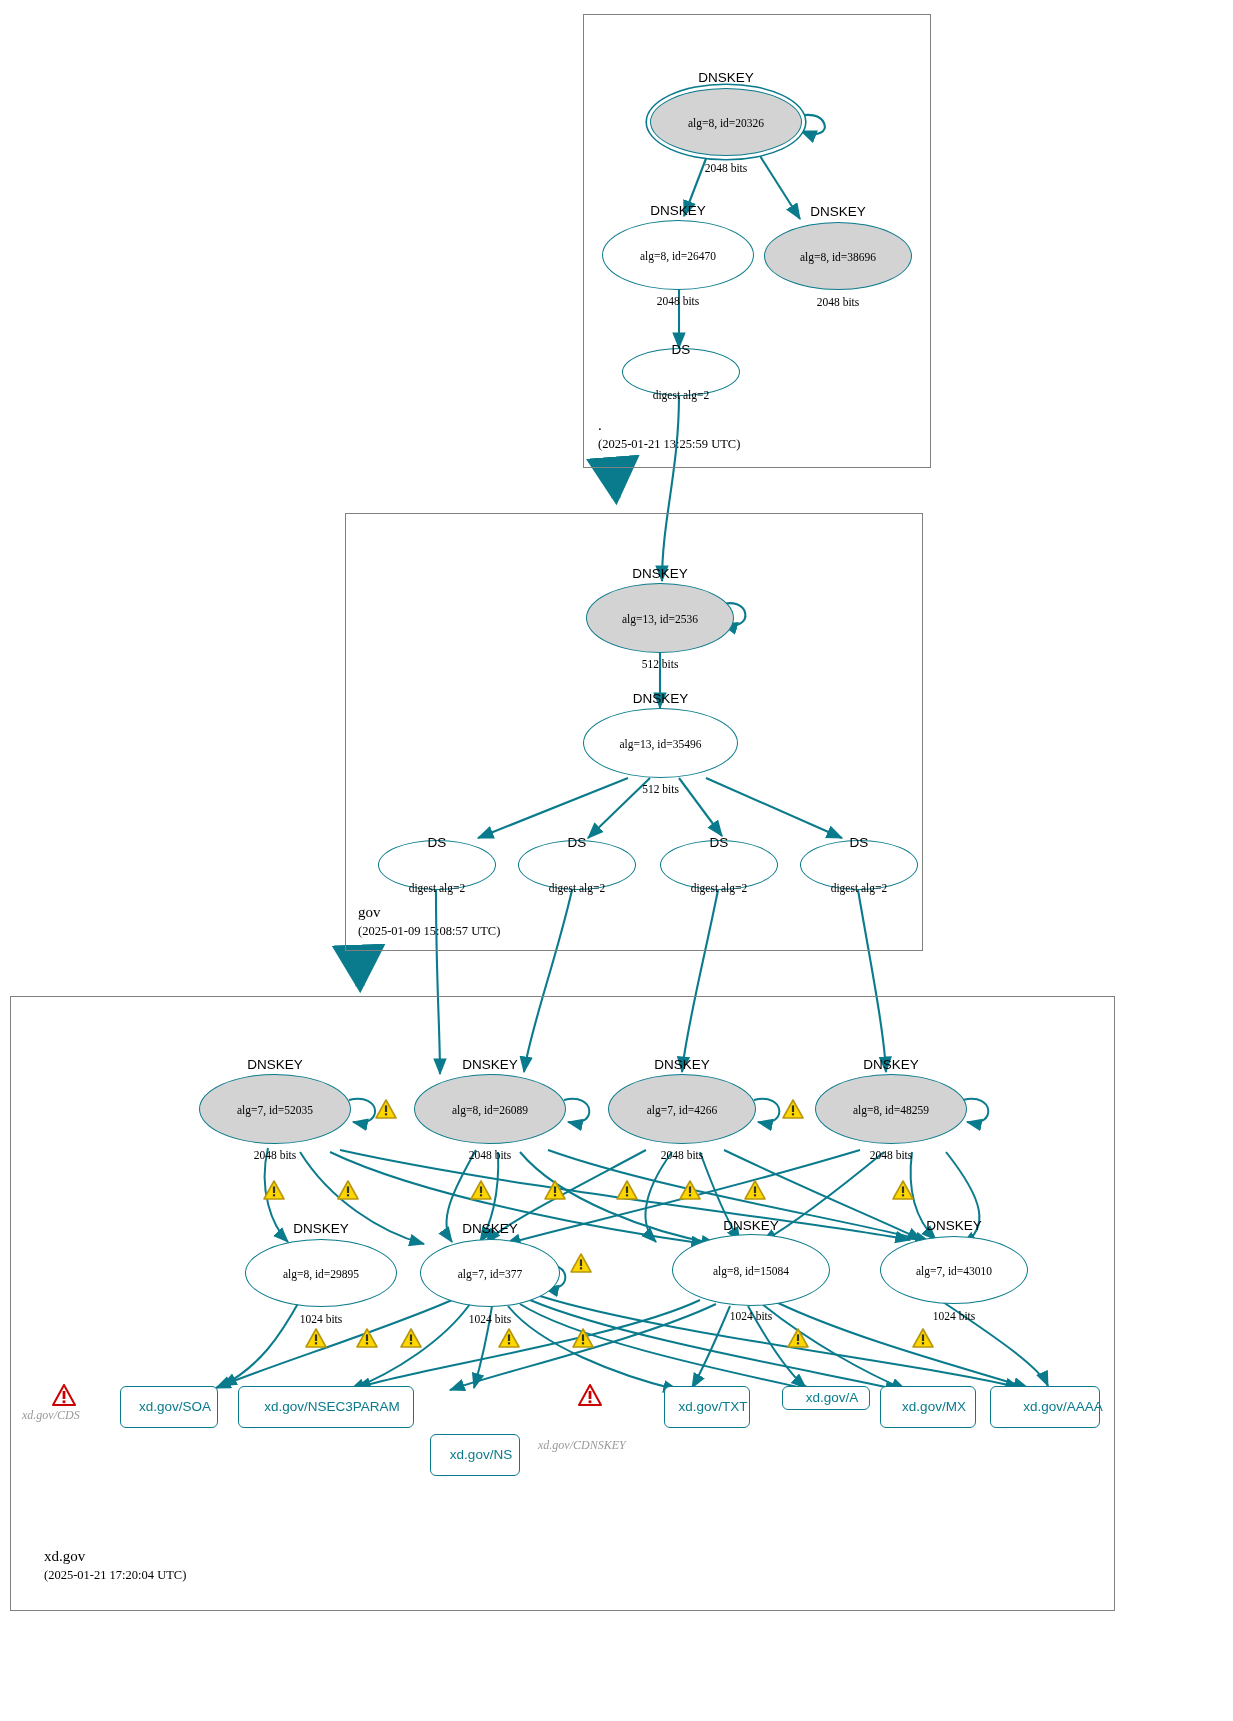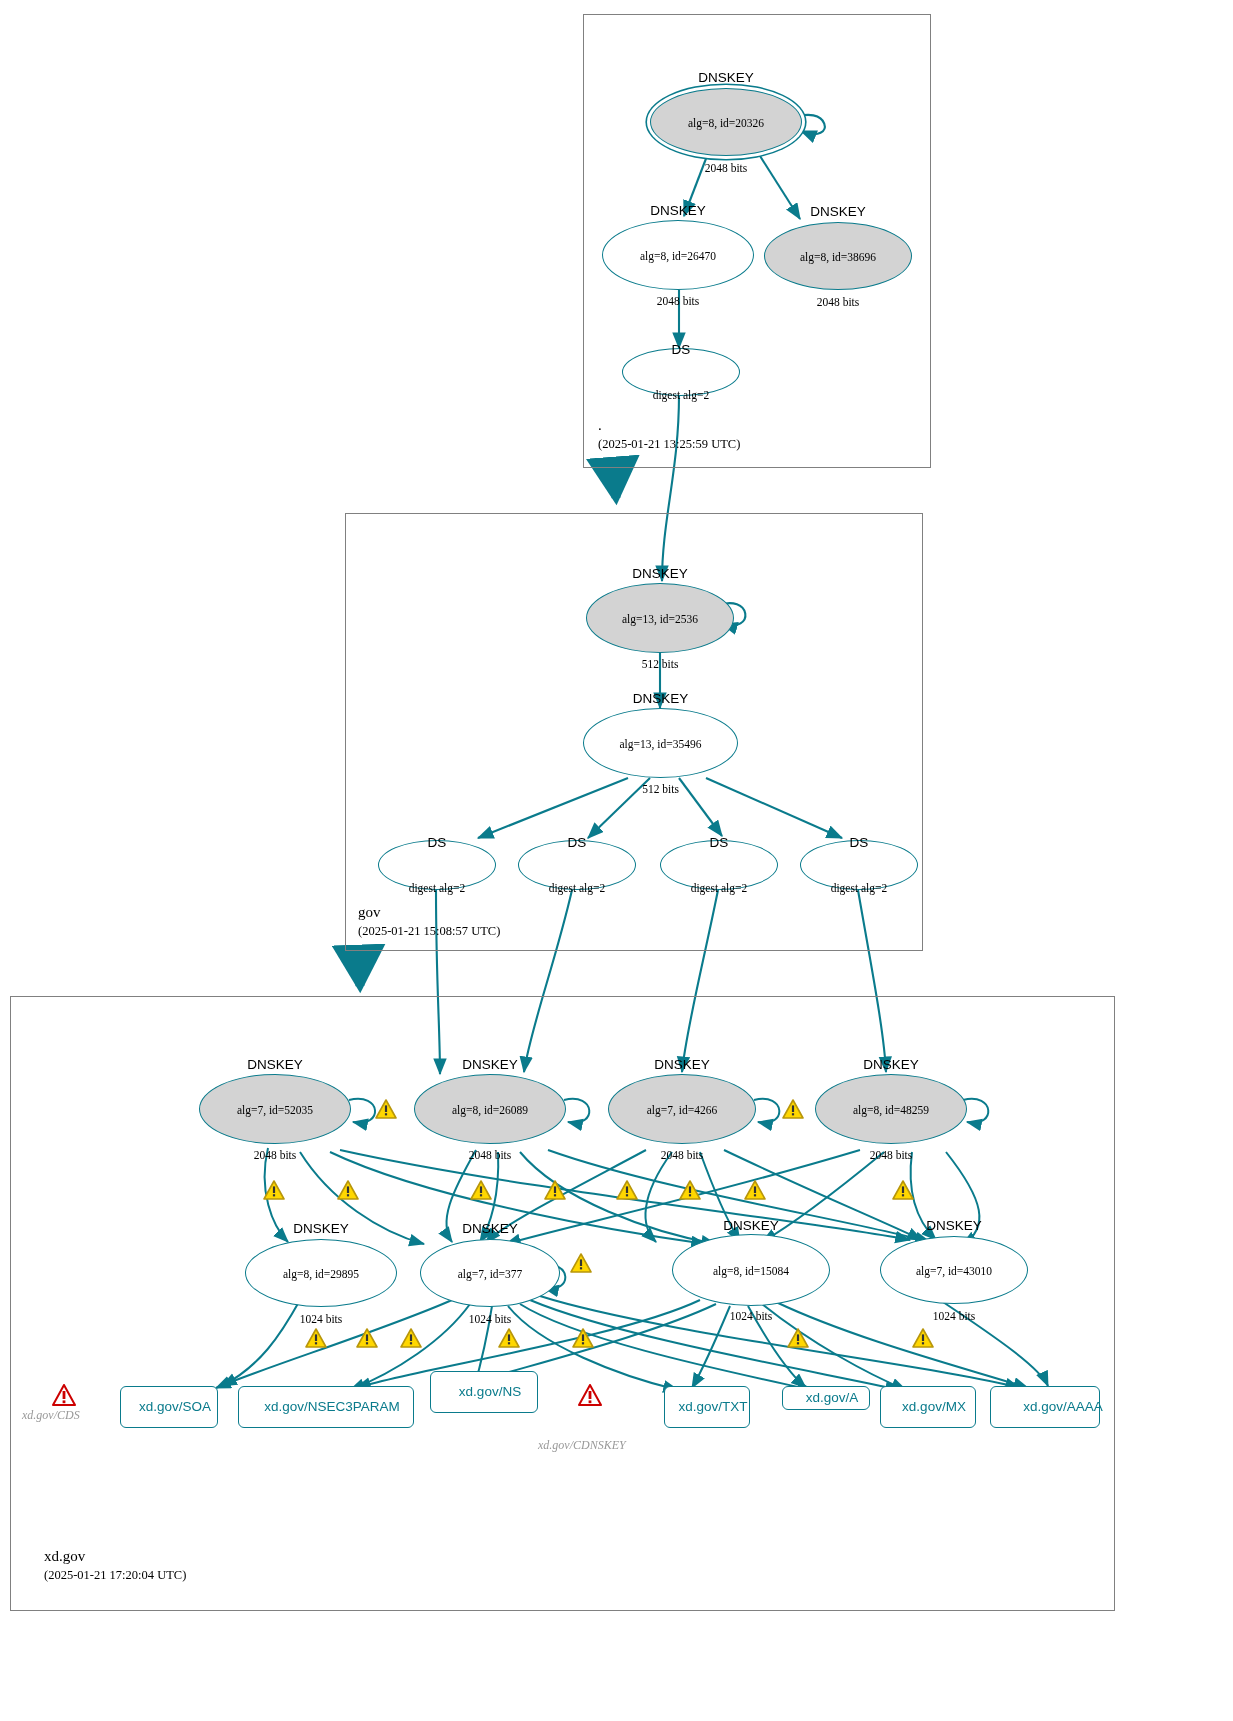--- a/index.html
+++ b/index.html
@@ -137,21 +137,21 @@
   </div>
 
   <div class="node ellipse" style="left:622px;top:348px;width:118px;height:48px;">
     <div class="n-title">DS</div>
     <div class="n-sub">digest alg=2</div>
   </div>
 
   <div class="zonebox" style="left:345px;top:513px;width:578px;height:438px;"></div>
   <div class="zonelabel" style="left:358px;top:904px;">
     <span class="zname">gov</span>
-    <span class="zdate">(2025-01-21 15:08:57 UTC)</span>
+    <span class="zdate">(2025-01-09 15:08:57 UTC)</span>
   </div>
 
   <div class="node ellipse gray" style="left:586px;top:583px;width:148px;height:70px;">
     <div class="n-title">DNSKEY</div>
     <div class="n-sub">alg=13, id=2536</div>
     <div class="n-sub">512 bits</div>
   </div>
 
   <div class="node ellipse" style="left:583px;top:708px;width:155px;height:70px;">
     <div class="n-title">DNSKEY</div>
@@ -223,21 +223,21 @@
     <div class="n-sub">alg=7, id=43010</div>
     <div class="n-sub">1024 bits</div>
   </div>
 
   <div class="node rrset" style="left:120px;top:1386px;width:98px;height:42px;">
     <div class="rr-label">xd.gov/SOA</div>
   </div>
   <div class="node rrset" style="left:238px;top:1386px;width:176px;height:42px;">
     <div class="rr-label">xd.gov/NSEC3PARAM</div>
   </div>
-  <div class="node rrset" style="left:430px;top:1371px;width:108px;height:42px;text-align:center;">
+  <div class="node rrset" style="left:430px;top:1434px;width:90px;height:42px;text-align:center;">
     <div class="rr-label">xd.gov/NS</div>
   </div>
   <div class="node rrset" style="left:664px;top:1386px;width:86px;height:42px;">
     <div class="rr-label">xd.gov/TXT</div>
   </div>
   <div class="node rrset" style="left:782px;top:1386px;width:88px;height:24px;">
     <div class="rr-label">xd.gov/A</div>
   </div>
   <div class="node rrset" style="left:880px;top:1386px;width:96px;height:42px;">
     <div class="rr-label">xd.gov/MX</div>

